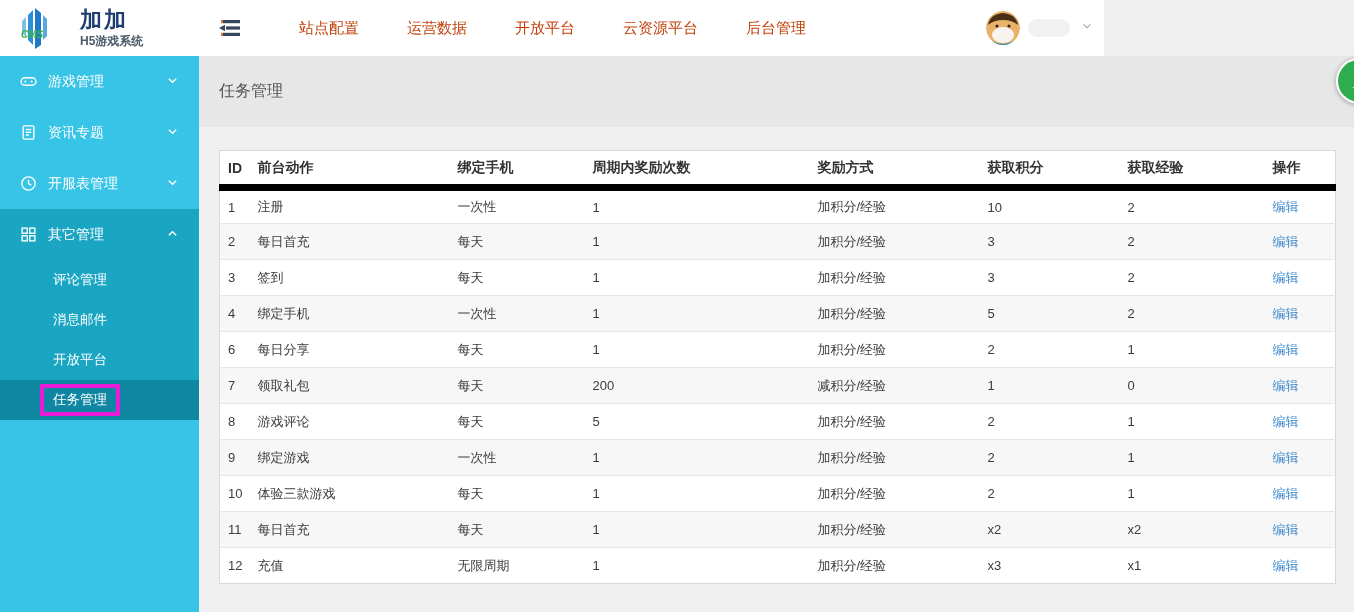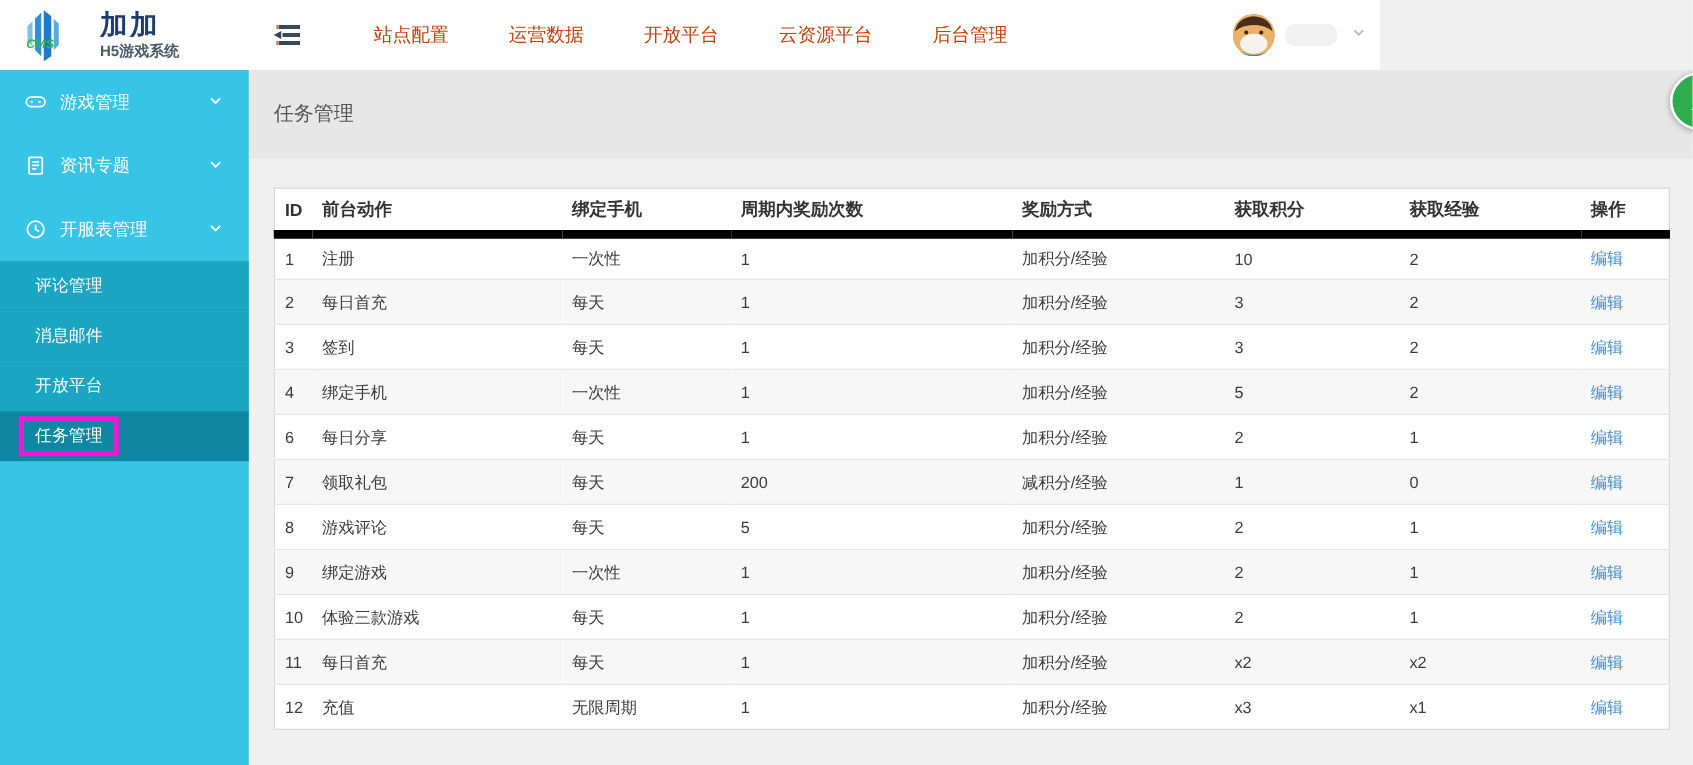--- a/index.html
+++ b/index.html
@@ -21,21 +21,21 @@
   .avatar { width:34px; height:34px; border-radius:50%; overflow:hidden; flex-shrink:0; }
   .user-pill { width:42px; height:18px; background:#f1f1f1; border-radius:9px; margin-left:8px; }
   .user-caret { margin-left:10px; color:#b0b8c0; }
 
   
   .sidebar { position:absolute; top:56px; left:0; width:199px; height:556px; background:#37c4e6; z-index:4; }
   .side-item { height:51px; display:flex; align-items:center; padding:0 31px 0 20px; color:#fff; font-size:14px; cursor:pointer; position:relative; }
   .side-item .s-icon { width:17px; height:17px; margin-right:11px; flex-shrink:0; }
   .side-item .s-caret { position:absolute; right:20px; top:50%; transform:translateY(-50%); }
   .side-section { background:#1aa5c3; }
-  .sub-item { height:40px; display:flex; align-items:center; padding-left:28px; color:#fff; font-size:13.5px; cursor:pointer; background:#1aa5c3; }
+  .sub-item { height:40px; display:flex; align-items:center; padding-left:53px; color:#fff; font-size:13.5px; cursor:pointer; background:#1aa5c3; }
   .sub-item.active { background:#0f86a2; }
   .sub-item.annotated .sub-label { border:4px solid #ea1bd8; padding:3px 9px; margin-left:-13px; }
 
   
   .content { position:absolute; top:56px; left:199px; width:1155px; height:556px; background:#f0f0f0; }
   .page-header { height:71px; background:#e7e7e7; display:flex; align-items:center; padding-left:20px; }
   .page-title { font-size:16px; color:#555; }
   .panel { margin:23px 18px 0 20px; }
   table.grid { width:100%; border-collapse:collapse; background:#fff; border:1px solid #d8d8d8; table-layout:fixed; }
   table.grid th { font-size:14px; font-weight:bold; color:#333; text-align:left; height:37px; padding:0 6px 0 8px; border-bottom:7px solid #000000; white-space:nowrap; overflow:hidden; }
@@ -130,20 +130,32 @@
         </svg></span>
     </div>
     <div class="side-item">
       <span class="s-icon"><svg width="17" height="17" viewBox="0 0 16 16" fill="none" stroke="#fff" stroke-width="1.3">
           <circle cx="8" cy="8" r="6.2"></circle>
           <path d="M8 4.5 L8 8 L10.6 9.6"></path>
         </svg></span>
       <span>开服表管理</span>
       <span class="s-caret"><svg width="13" height="13" viewBox="0 0 16 16" fill="none" stroke="#fff" stroke-width="1.8">
           <path d="M3.5 5.8 l4.5 4.4 4.5 -4.4"></path>
+        </svg></span>
+    </div>
+    <div class="side-item side-section">
+      <span class="s-icon"><svg width="17" height="17" viewBox="0 0 16 16" fill="none" stroke="#fff" stroke-width="1.3">
+          <rect x="2" y="2" width="4.8" height="4.8"></rect>
+          <rect x="9.2" y="2" width="4.8" height="4.8"></rect>
+          <rect x="2" y="9.2" width="4.8" height="4.8"></rect>
+          <rect x="9.2" y="9.2" width="4.8" height="4.8"></rect>
+        </svg></span>
+      <span>其它管理</span>
+      <span class="s-caret"><svg width="13" height="13" viewBox="0 0 16 16" fill="none" stroke="#fff" stroke-width="1.8">
+          <path d="M3.5 10.2 l4.5 -4.4 4.5 4.4"></path>
         </svg></span>
     </div>
     <div class="sub-item">
       <span class="sub-label">评论管理</span>
     </div>
     <div class="sub-item">
       <span class="sub-label">消息邮件</span>
     </div>
     <div class="sub-item">
       <span class="sub-label">开放平台</span>

